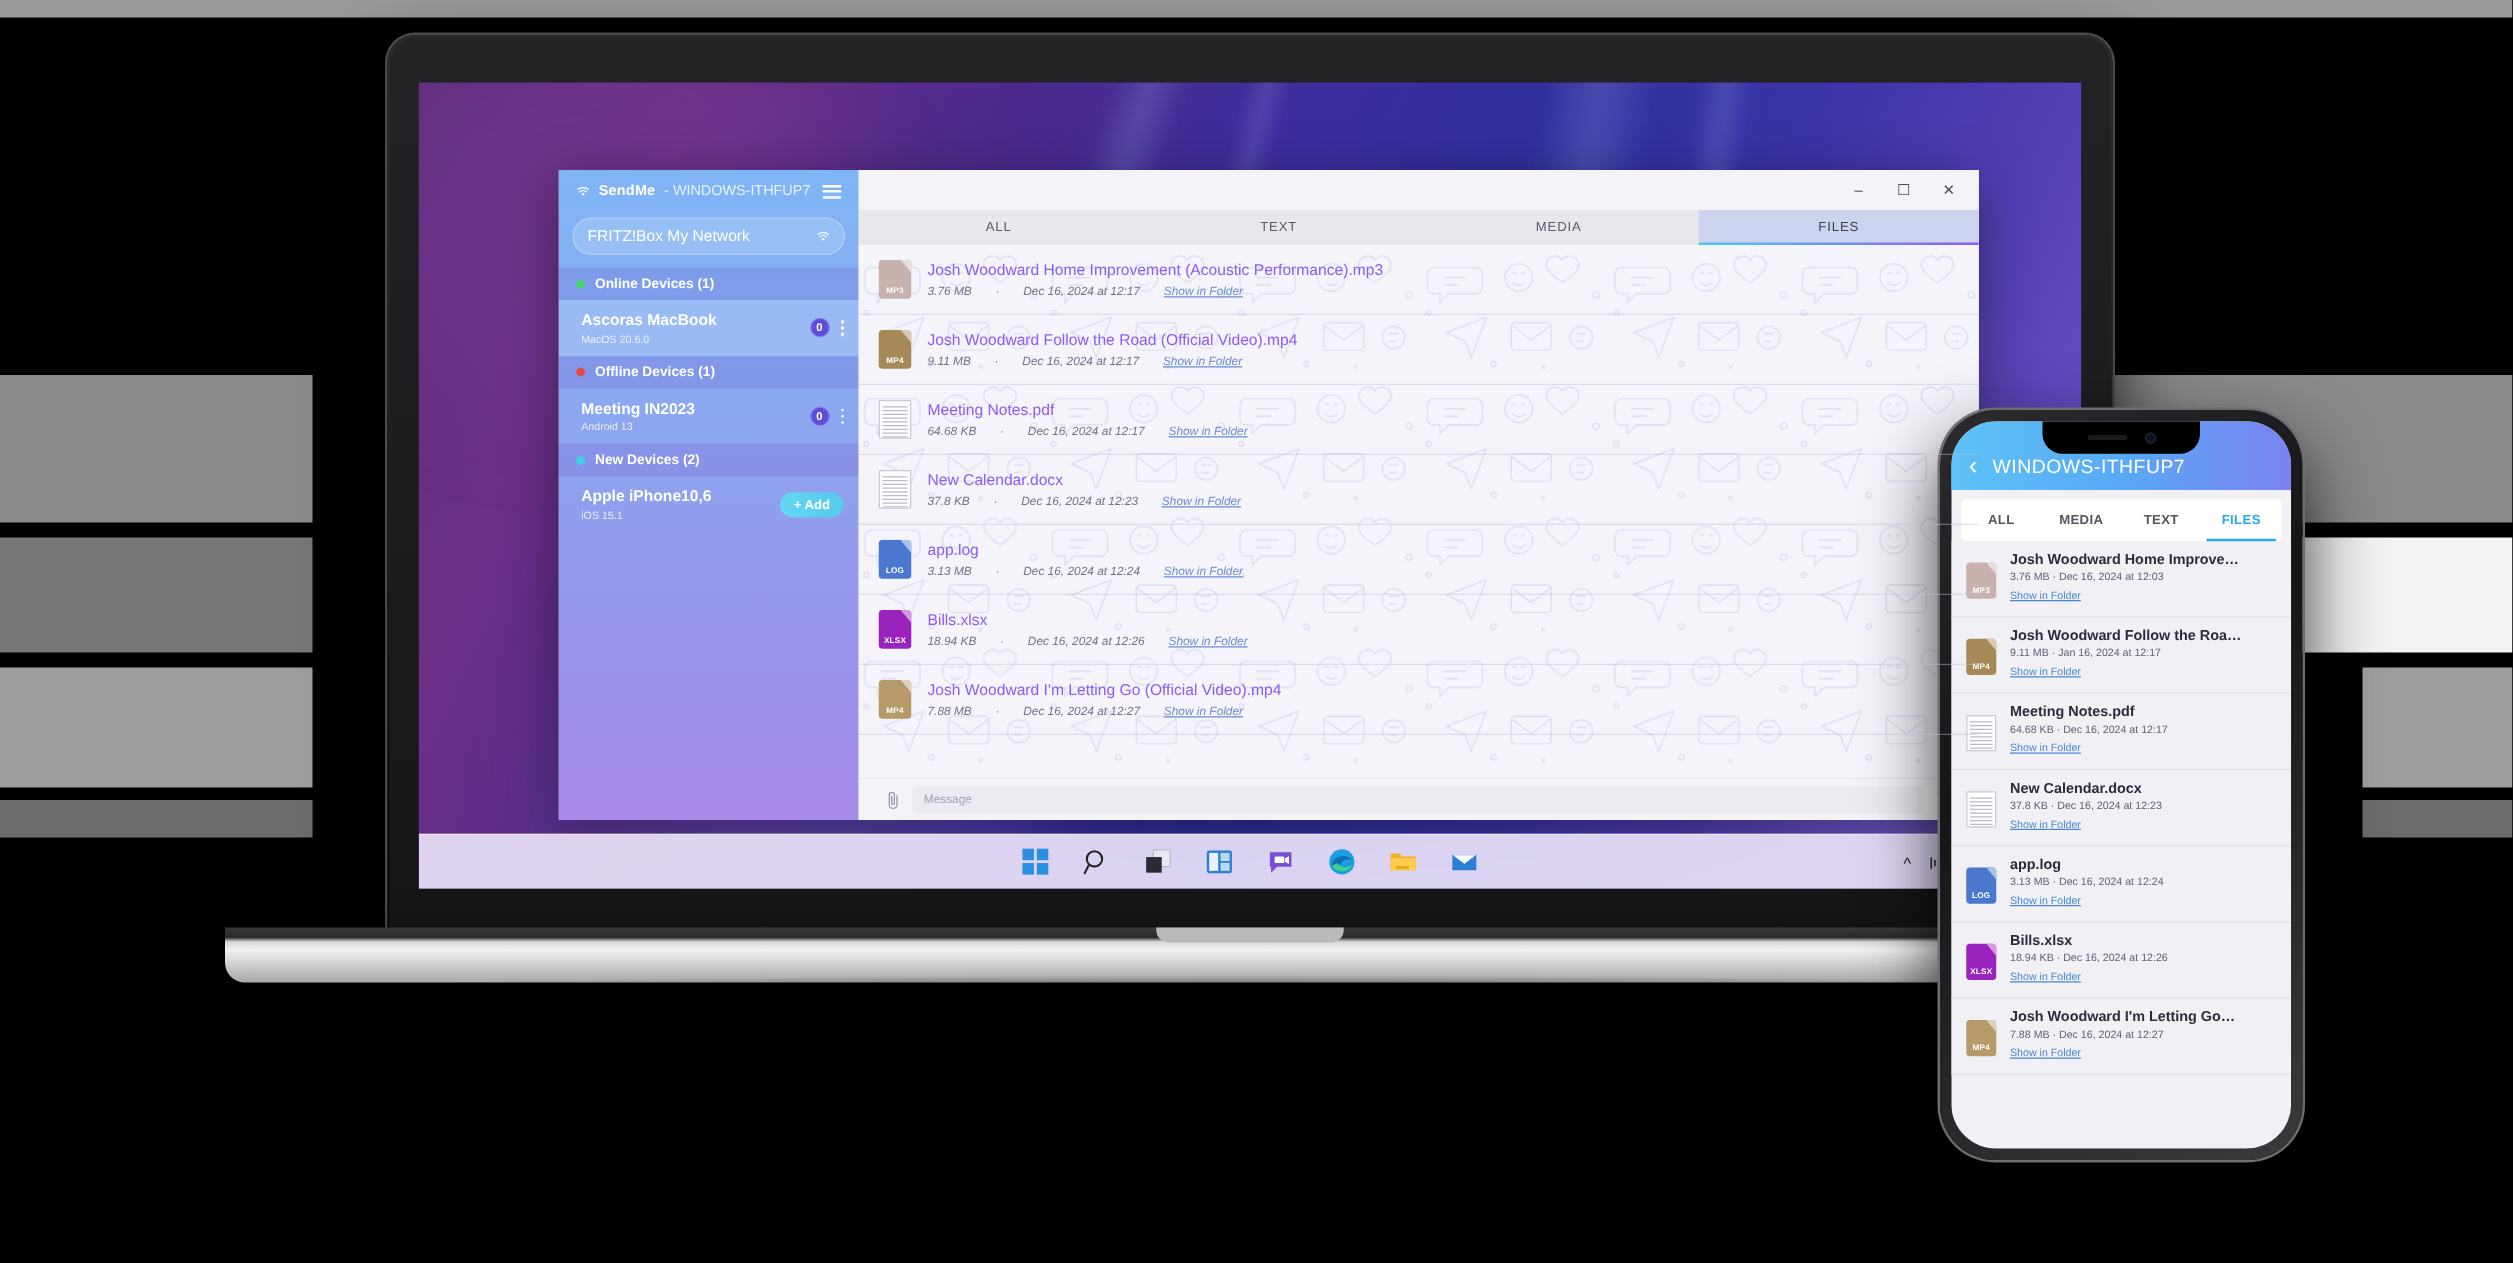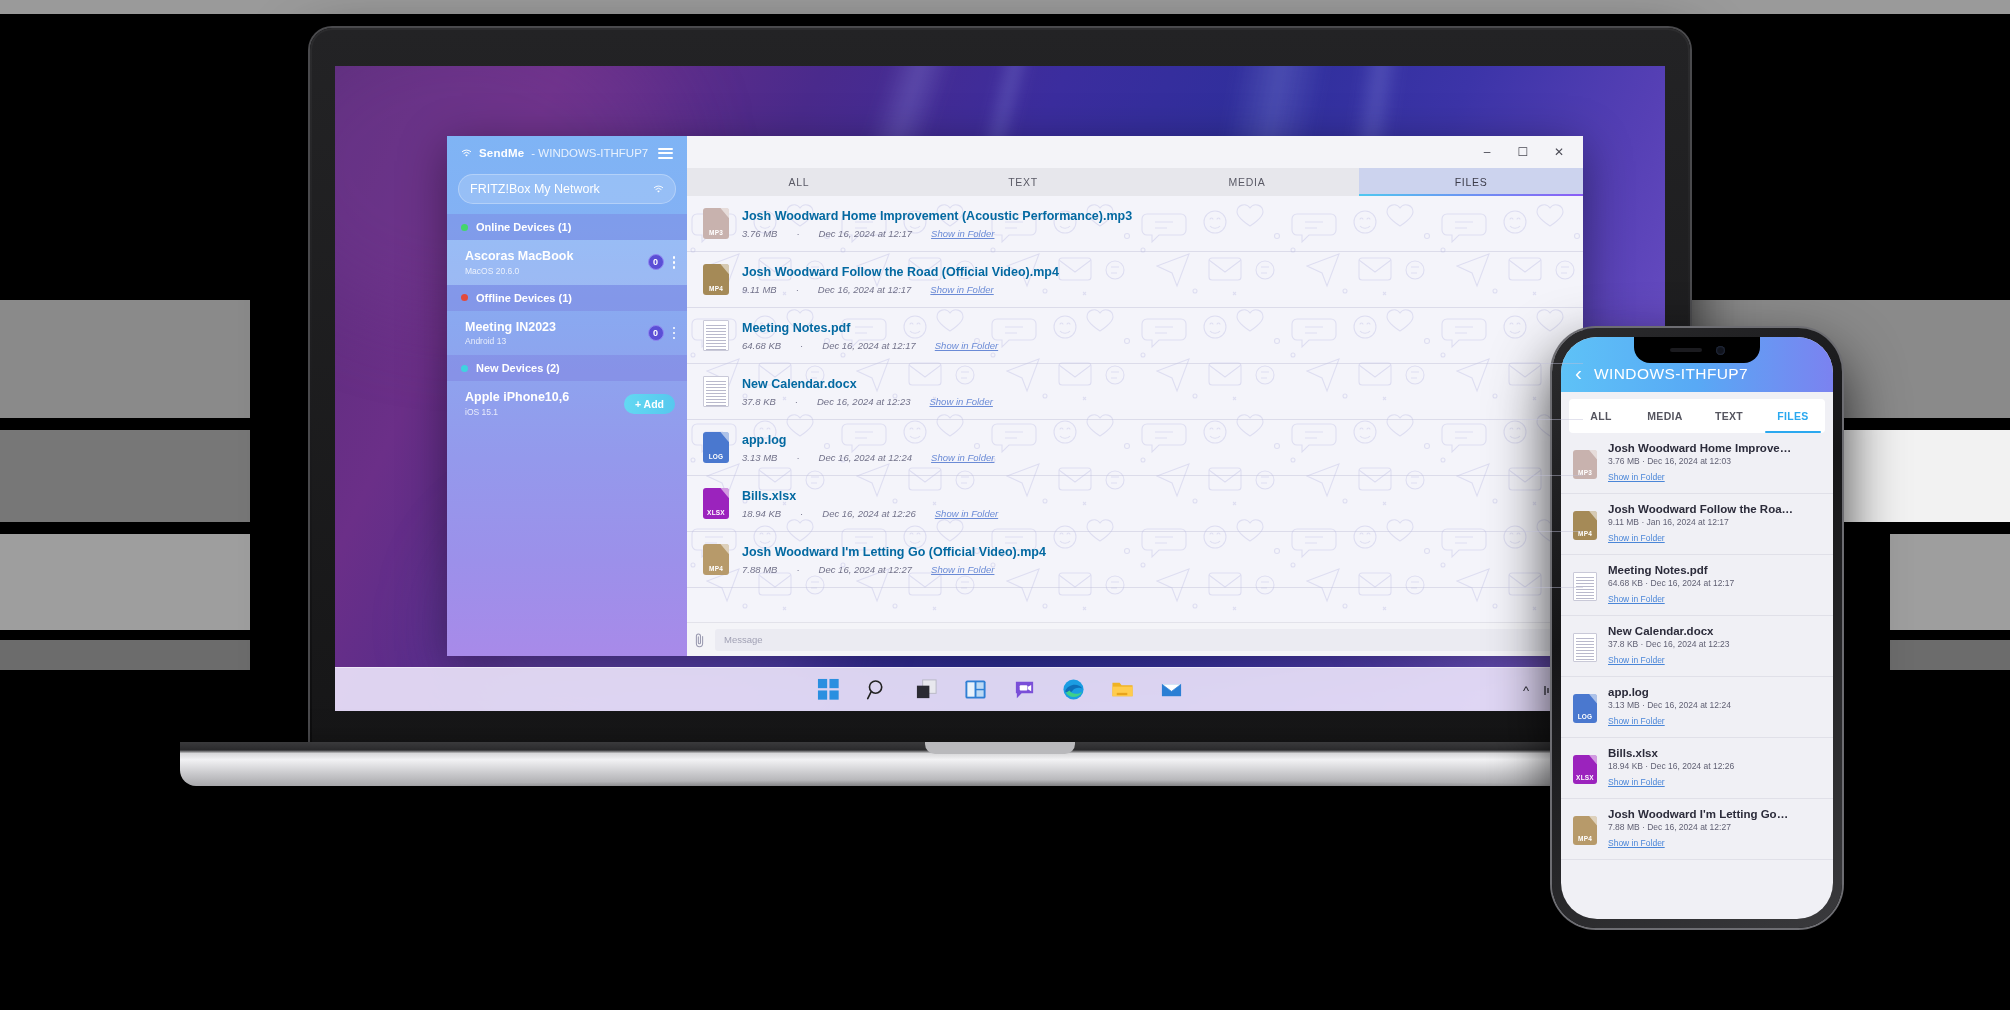--- a/index.html
+++ b/index.html
@@ -138,26 +138,26 @@
   }
   .pattern{
     position:absolute; inset:0; opacity:.55; pointer-events:none;
   }
   .frow{
     position:relative; display:flex; align-items:center; gap:13px;
     padding:11px 16px; border-bottom:1px solid rgba(190,190,215,.45);
     min-height:56px;
   }
   .ficon{ width:26px;height:31px; flex:0 0 26px; position:relative; }
-  .fname{ font-size:12.5px; font-weight:700; color:#0369a1; line-height:1.3; }
+  .fname{ font-size:12.5px; font-weight:400; color:#8b5cf6; line-height:1.3; }
   .fmeta{ font-size:9.5px; color:#72728a; font-style:italic; margin-top:3px; display:flex; gap:19px; align-items:center;}
   .flink{ color:#6b8bd6; text-decoration:underline; cursor:pointer; font-style:italic; }
   .composer{
     height:34px; background:#f4f4f8; border-top:1px solid #e2e2ea;
-    display:flex; align-items:center; gap:9px; padding:0 6px;
+    display:flex; align-items:center; gap:9px; padding:0 21px;
   }
   .clip{ width:13px;height:16px;color:#9a9ab0; }
   .msgbox{
     flex:1; height:22px; background:#ebebf2; border-radius:3px;
     display:flex; align-items:center; padding:0 9px; font-size:9.5px; color:#a2a2b5;
   }
   .sendbtn{ color:#5b4fd6; font-size:17px; cursor:pointer; line-height:1; }
 
   
   .phone{

